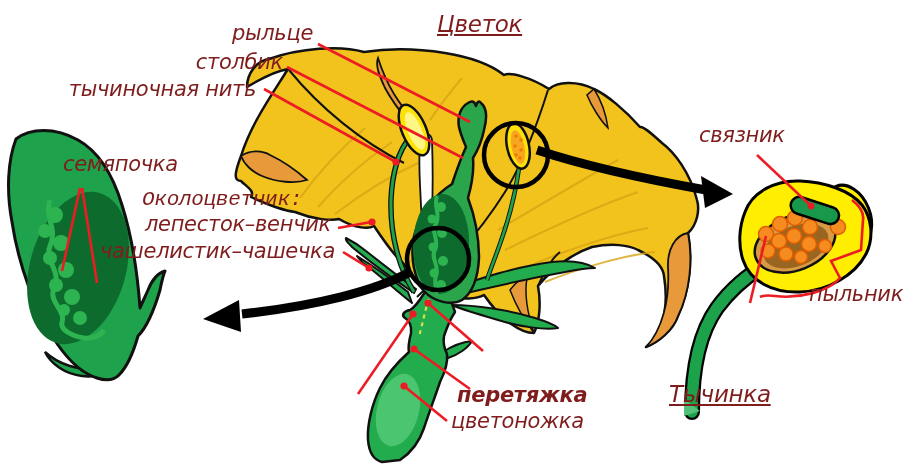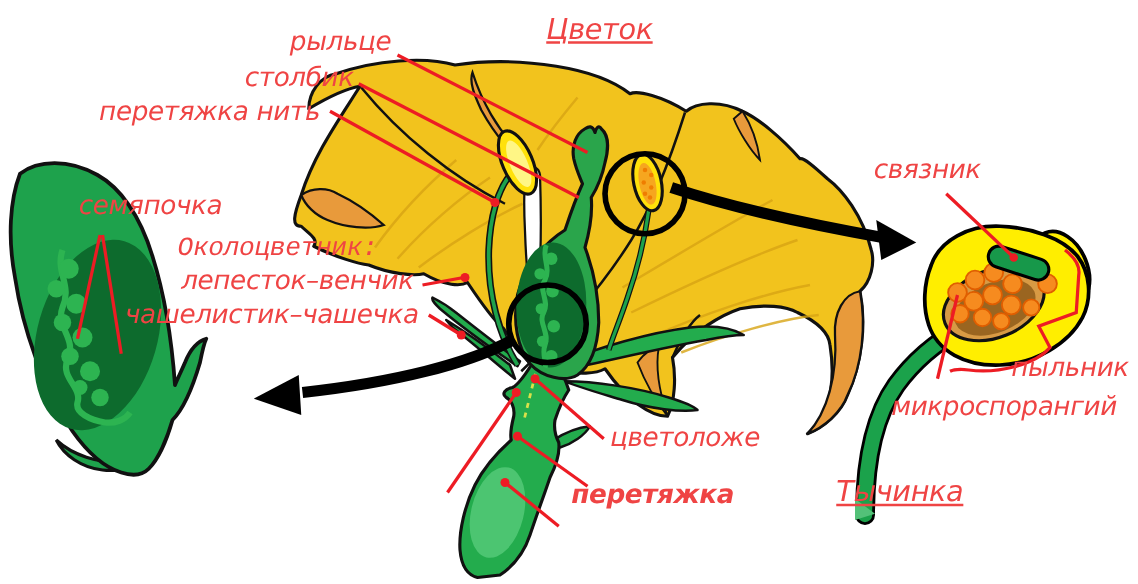--- a/index.html
+++ b/index.html
@@ -1,19 +1,19 @@
 <!DOCTYPE html>
 <html><head>
 <meta charset="utf-8">
 <style>
   html,body{margin:0;padding:0;background:#fff;}
   .stage{position:relative;width:910px;height:467px;background:#fff;overflow:hidden;
          font-family:"DejaVu Sans","Liberation Sans",sans-serif;}
   .stage svg{position:absolute;left:0;top:0;}
-  .lbl{position:absolute;font-style:italic;font-size:21px;line-height:1.05;color:#ef4444;
+  .lbl{position:absolute;font-style:italic;font-size:21px;line-height:1.05;color:#7f1d1d;
        white-space:nowrap;letter-spacing:-0.3px;}
   .lbl.big{font-size:23px;text-decoration:underline;}
 </style>
 </head>
 <body>
 
 <div class="stage">
 
 <svg width="910" height="467" viewBox="0 0 910 467">
 
@@ -196,30 +196,29 @@
     <circle cx="404" cy="386" r="3.6"></circle>
     <circle cx="413" cy="314" r="3.6"></circle>
     <circle cx="811" cy="206" r="3.4"></circle>
   </g>
 </svg>
 
 <div class="lbl big" style="left:437px;top:12px;">Цветок</div>
 
 <div class="lbl" style="right:597px;top:22px;">рыльце</div>
 <div class="lbl" style="right:627px;top:51px;margin-left:16px;">столбик</div>
-<div class="lbl" style="right:654px;top:78px;">перетяжка нить</div>
+<div class="lbl" style="right:654px;top:78px;">тычиночная нить</div>
 
 <div class="lbl" style="left:63px;top:153px;">семяпочка</div>
 
 <div class="lbl" style="right:608px;top:189px;font-family:Liberation Mono, monospace;">Околоцветник:</div>
 <div class="lbl" style="right:579px;top:213px;">лепесток–венчик</div>
 <div class="lbl" style="right:575px;top:240px;text-align:right;">чашелистик–чашечка</div>
 
 
-<div class="lbl" style="left:488px;top:339px;">цветоложе</div>
 <div class="lbl" style="left:457px;top:384px;font-weight:bold;">перетяжка</div>
+<div class="lbl" style="left:451px;top:410px;">цветоножка</div>
 
 <div class="lbl" style="left:809px;top:283px;">пыльник</div>
 <div class="lbl" style="left:699px;top:124px;">связник</div>
-<div class="lbl" style="left:713px;top:314px;">микроспорангий</div>
 <div class="lbl big" style="left:669px;top:382px;">Тычинка</div>
 
 </div>
 
 </body></html>

